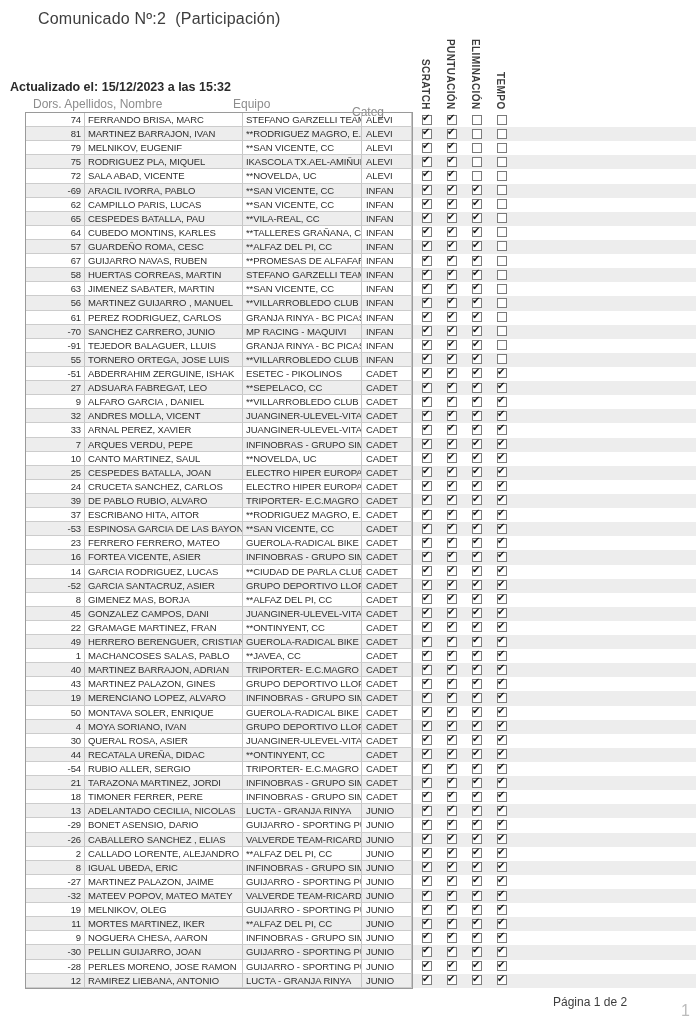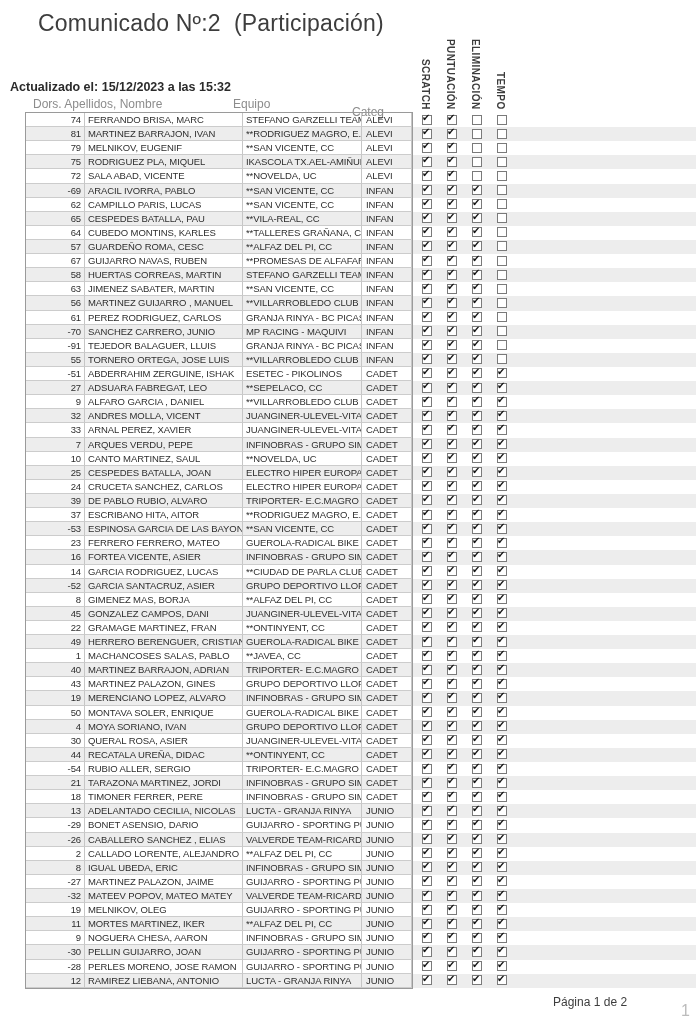--- a/index.html
+++ b/index.html
@@ -1,20 +1,20 @@
 <!DOCTYPE html>
 <html><head>
 <meta charset="utf-8">
 <style>
   html,body{margin:0;padding:0;background:#d7d7d7;}
   .page{
     position:relative;width:696px;height:1024px;background:#ffffff;overflow:hidden;
     font-family:"Liberation Sans",sans-serif;color:#303030;margin:0 auto;
   }
-  .title{position:absolute;left:38px;top:10px;font-size:23px;color:#3d3d3d;letter-spacing:0.2px;white-space:pre;}
+  .title{position:absolute;left:38px;top:10px;font-size:16px;color:#3d3d3d;letter-spacing:0.2px;white-space:pre;}
   .reunion{position:absolute;left:10px;top:51px;font-size:20px;color:#3d3d3d;}
   .reunion .sep{display:inline-block;width:14px;}
   .updated{position:absolute;left:10px;top:80px;font-size:12.5px;font-weight:700;color:#2b2b2b;}
   .colhead{position:absolute;top:97px;font-size:12px;color:#8c8c8c;}
   .colhead.name{left:33px;}
   .colhead.team{left:233px;}
   .colhead.cat{left:352px;margin-top:8px;}
   .vlabel{
     position:absolute;bottom:914px;writing-mode:vertical-rl;
     font-size:10px;font-weight:700;color:#3c3c3c;letter-spacing:0.4px;white-space:nowrap;

